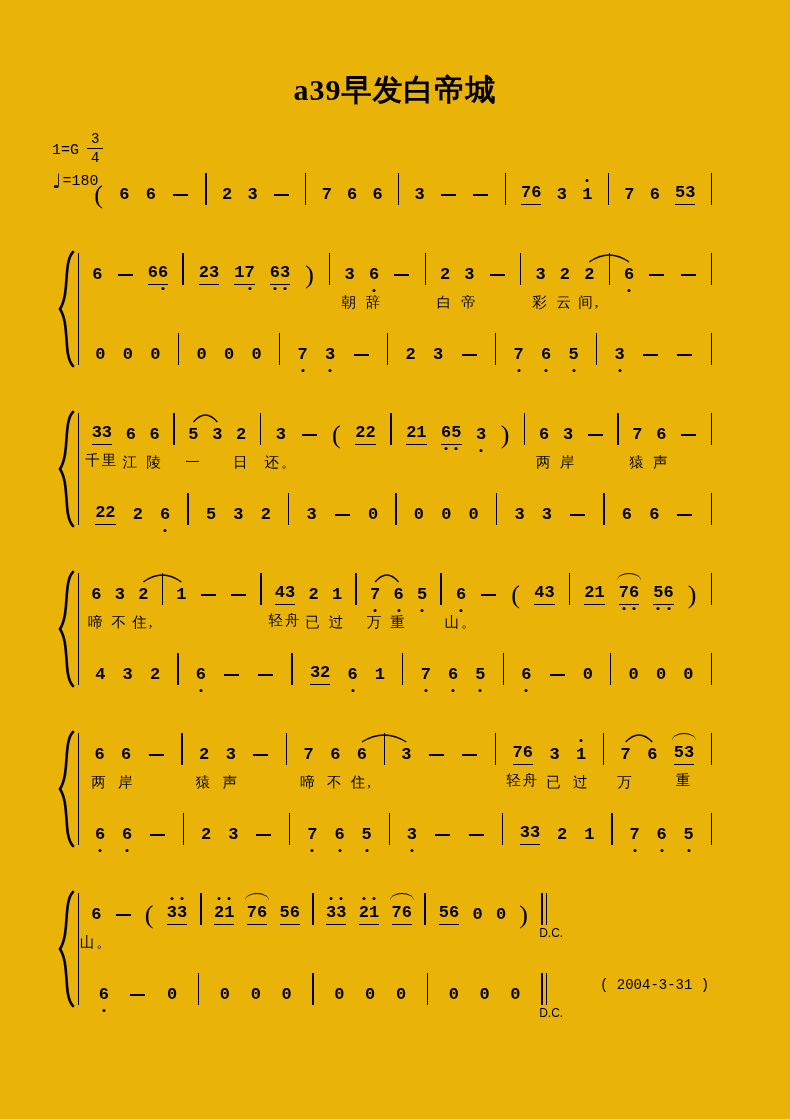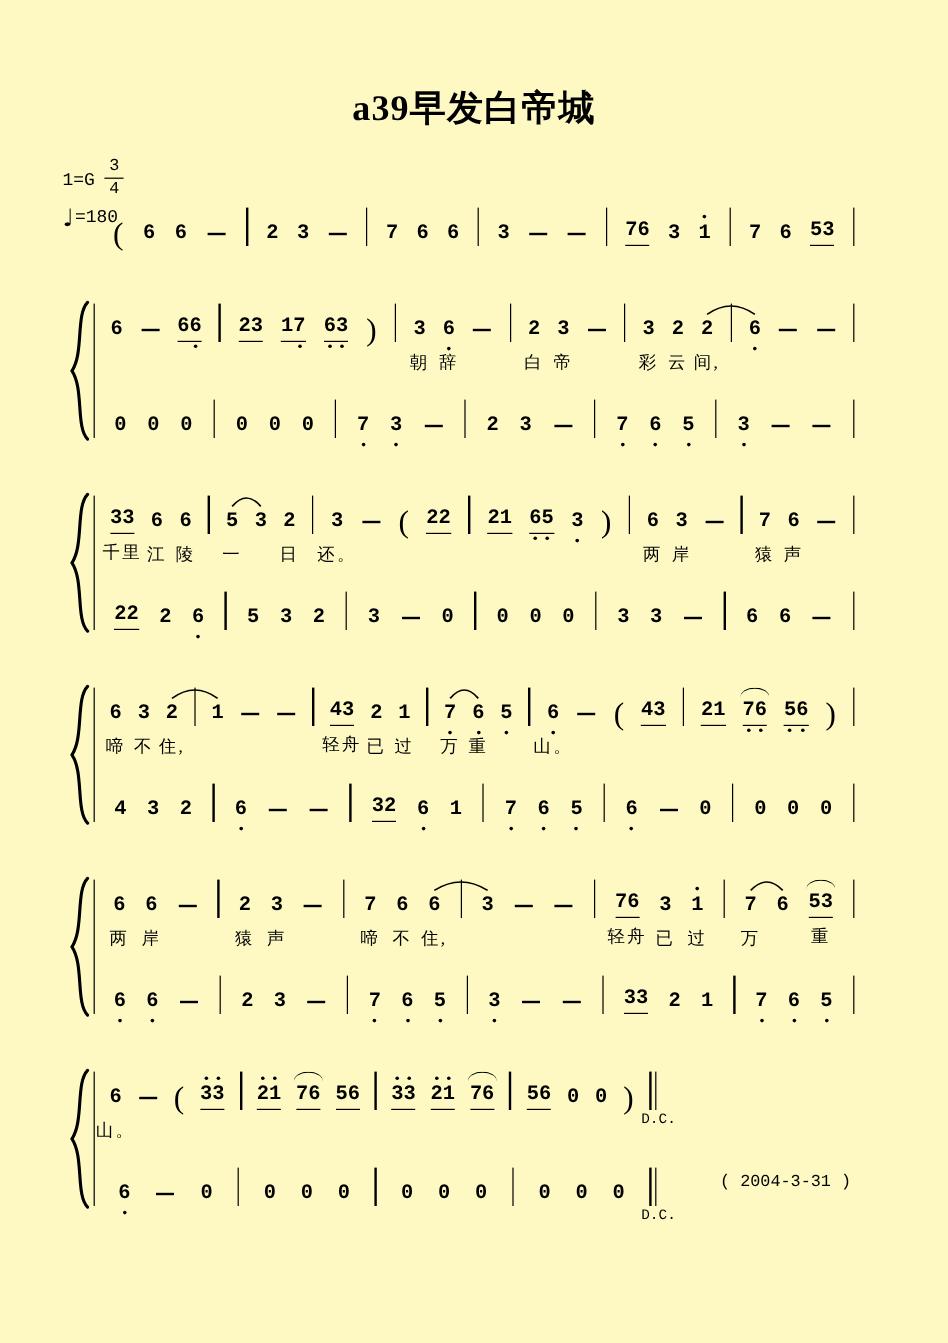--- a/index.html
+++ b/index.html
@@ -1,16 +1,16 @@
 <!DOCTYPE html>
 <html><head>
 <meta charset="utf-8">
 <style>
   html,body{margin:0;padding:0;background:#888;}
-  .page{position:relative;width:790px;height:1119px;margin:0 auto;background:#fef9c3;color:#000;
+  .page{position:relative;width:790px;height:1119px;margin:0 auto;background:#eab308;color:#000;
         font-family:"Liberation Serif",serif;overflow:hidden;}
   .title{margin:0;position:absolute;top:70px;left:0;width:100%;text-align:center;
          font-size:30px;font-weight:bold;letter-spacing:1px;}
   
   .keyblock{position:absolute;left:52px;top:133px;font-family:"Liberation Mono",monospace;font-size:15px;}
   .keyline{display:flex;align-items:center;gap:8px;}
   .frac{display:inline-block;text-align:center;line-height:16px;font-size:14px;transform:translateY(-2px);}
   .frac .num{display:block;border-bottom:1.4px solid #000;padding:0 4px 1px;}
   .frac .den{display:block;padding-top:1px;}
   .tempoline{margin-top:4px;display:flex;align-items:center;}
@@ -36,21 +36,21 @@
   .ch .da{position:absolute;top:-5px;left:50%;transform:translateX(-50%);
           width:3px;height:3px;border-radius:50%;background:#000;}
   .ch .db{position:absolute;bottom:-7px;left:50%;transform:translateX(-50%);
           width:3px;height:3px;border-radius:50%;background:#000;}
   .dashline{width:15px;height:2px;background:#000;margin:0 1px 9px;}
   .paren{font-family:"Liberation Serif",serif;font-weight:normal;font-size:26px;line-height:21px;}
   .slur{position:absolute;top:-9px;left:-2px;right:-2px;height:7px;
         border-top:1.6px solid #000;border-radius:100% 100% 0 0/200% 200% 0 0;}
   .lyr{position:absolute;top:29px;left:50%;transform:translateX(-50%);
        white-space:nowrap;font-size:14.5px;letter-spacing:2px;}
-  .dc{position:absolute;right:-16px;top:33px;font-size:12px;font-family:Liberation Mono, monospace;}
+  .dc{position:absolute;right:-16px;top:33px;font-size:12px;font-family:Liberation Sans, sans-serif;}
   .date{position:absolute;left:522px;top:4px;white-space:nowrap;
         font-family:"Liberation Mono",monospace;font-size:14px;text-align:center;}
   #arc-overlay{position:absolute;left:0;top:0;pointer-events:none;overflow:visible;z-index:5;}
 </style>
 </head>
 <body>
 
 <div class="page">
   <h1 class="title">a39早发白帝城</h1>
 

